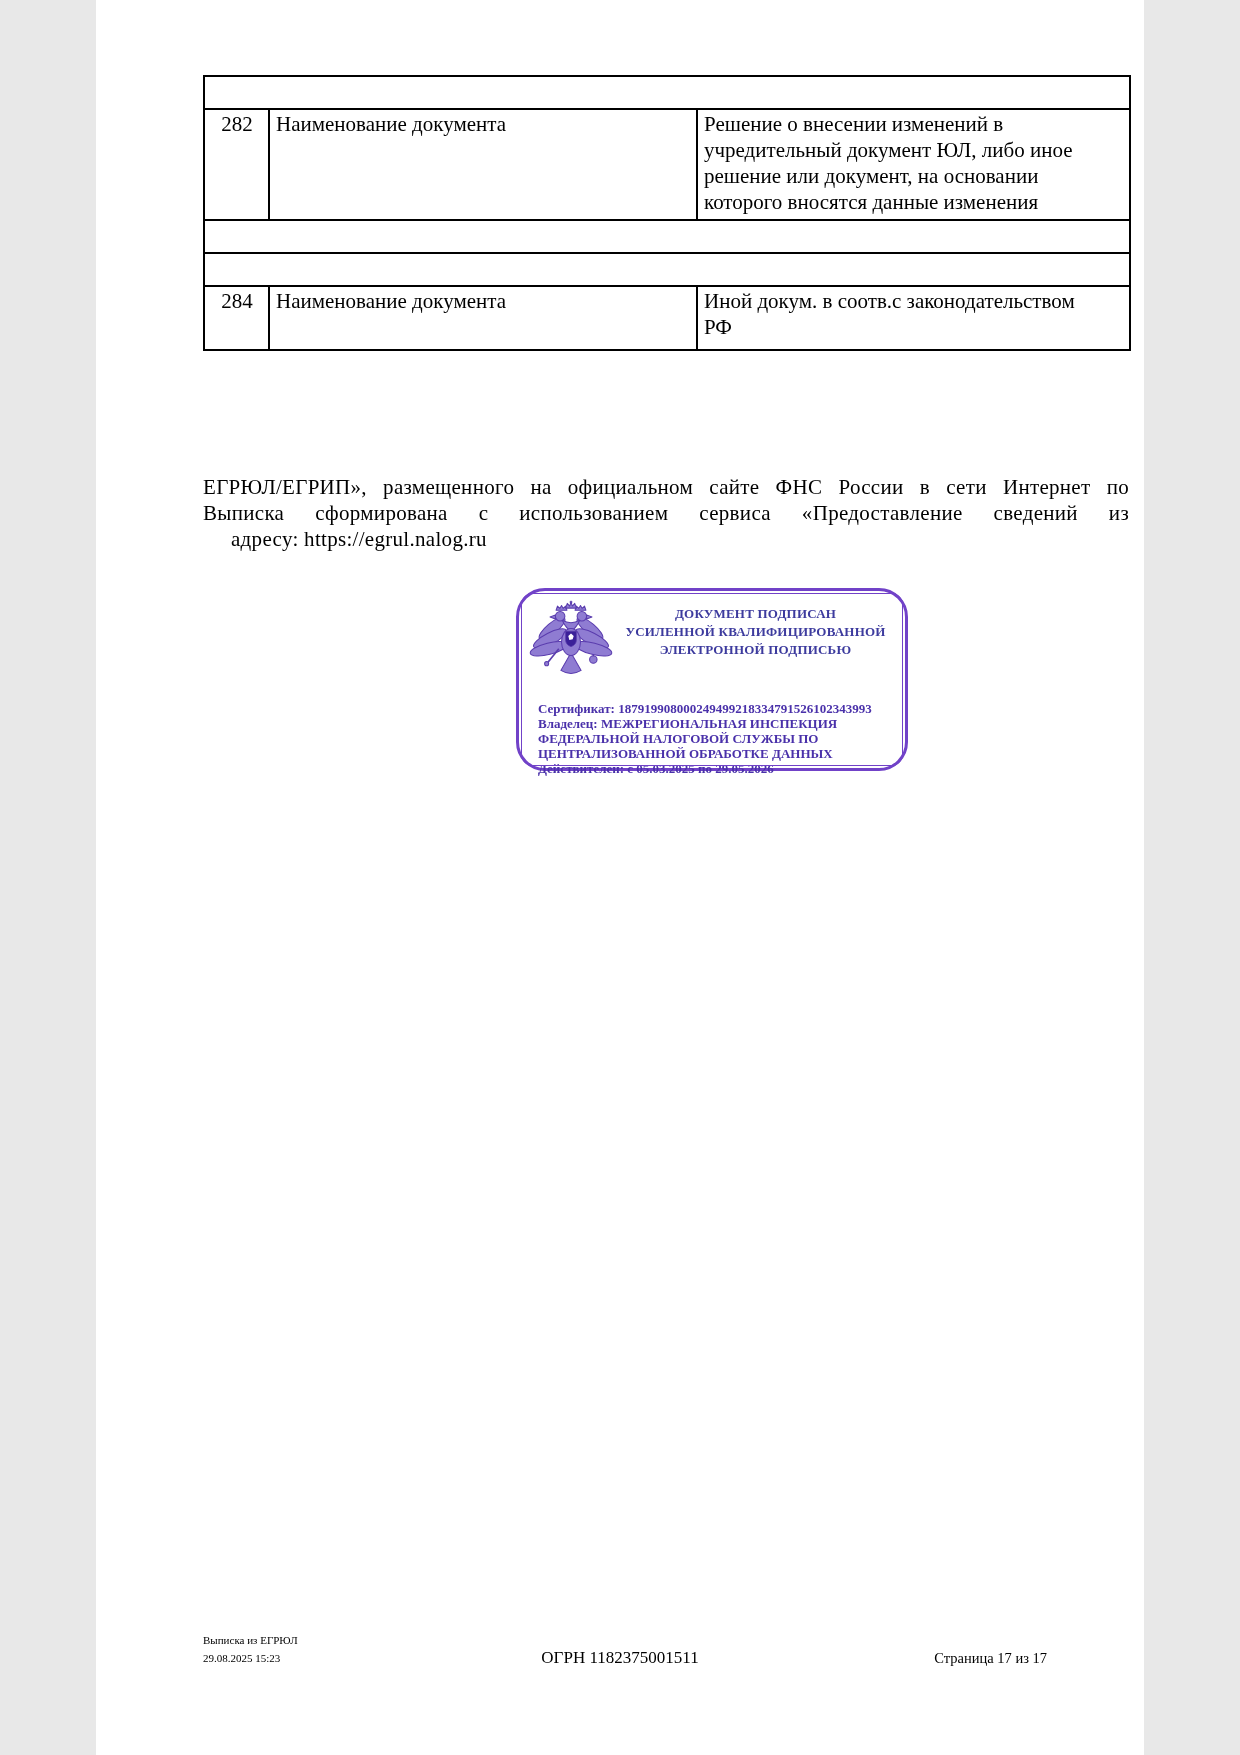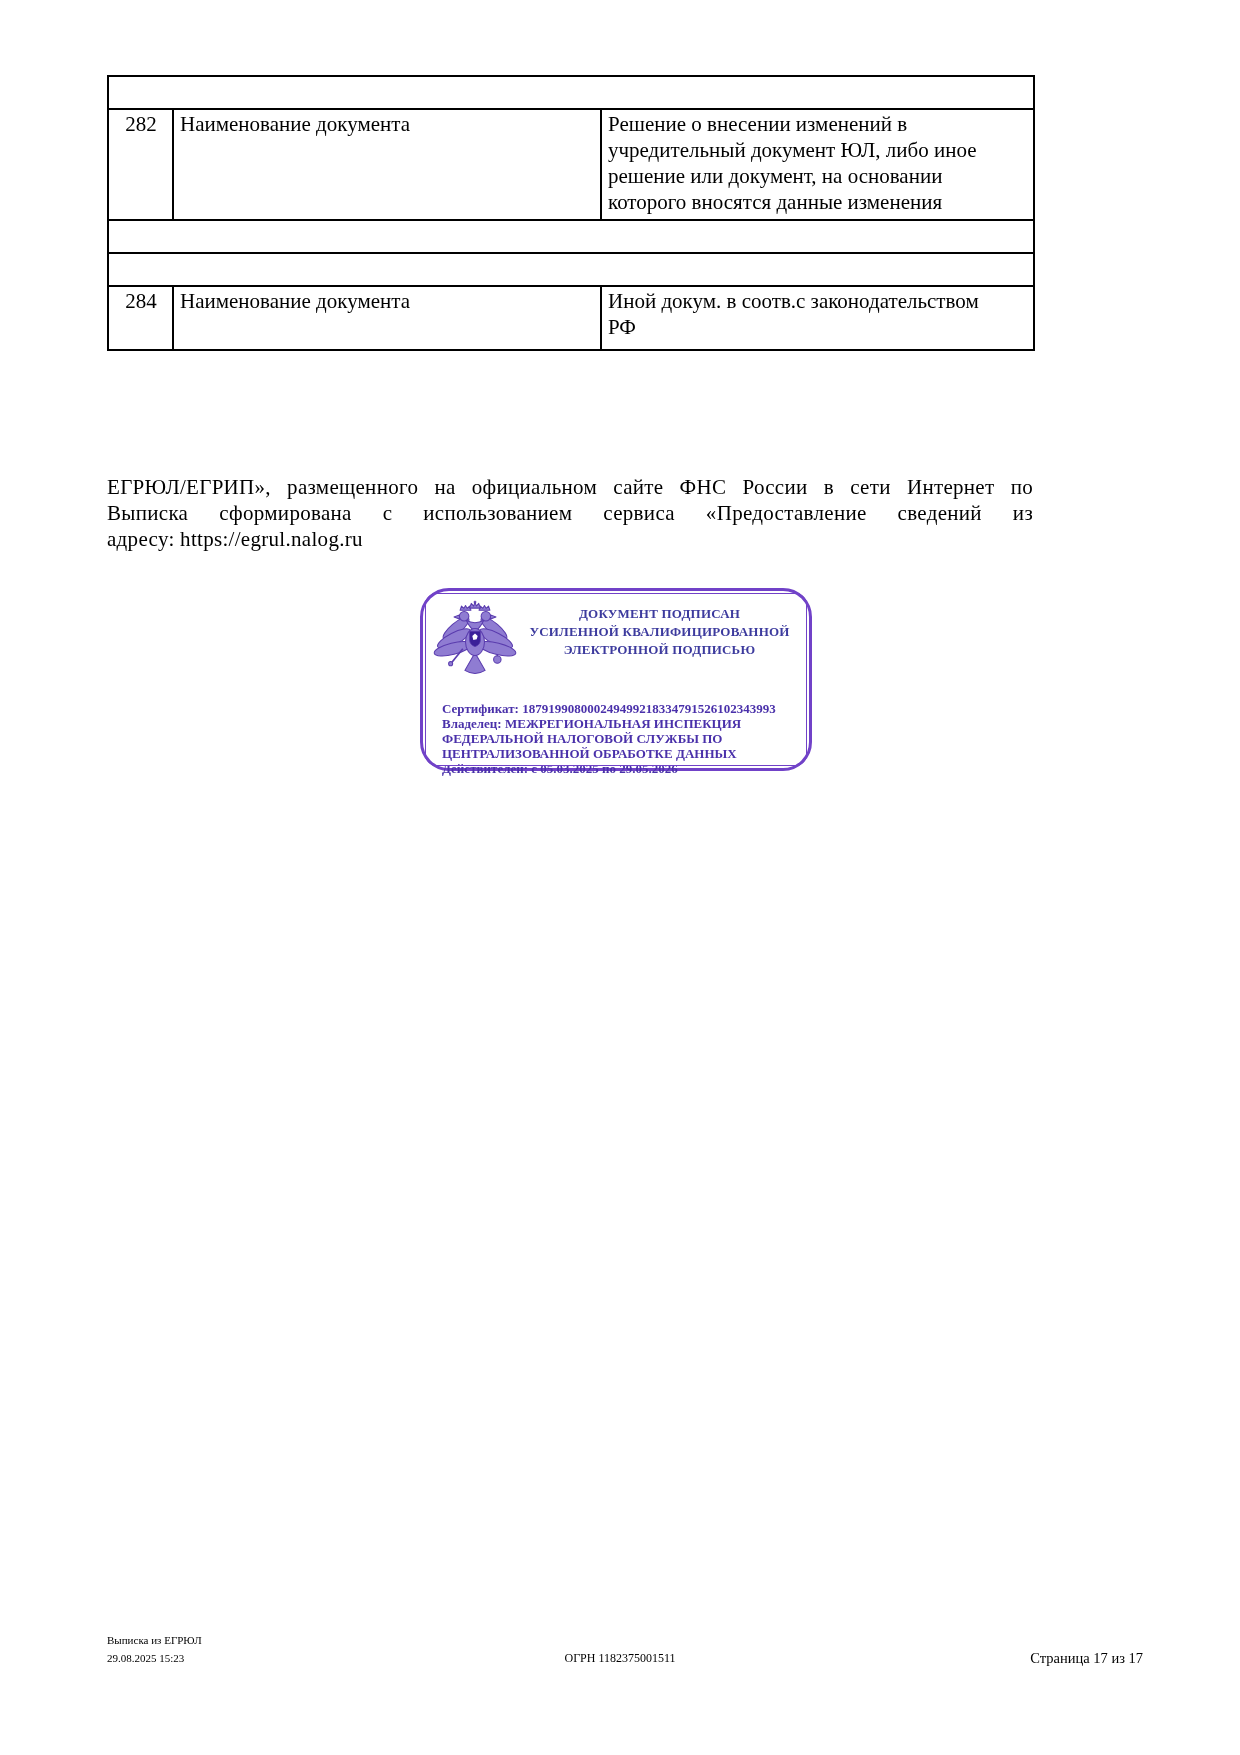--- a/index.html
+++ b/index.html
@@ -1,20 +1,20 @@
 <!DOCTYPE html>
 <html style="--stamp-border: #7142c8; --stamp-title-text: #3d3b9e; --stamp-cert-text: #4a31aa; --stamp-eagle: #8f7cd2; --stamp-eagle-dark: #5a3cae; --stamp-shield: #3b2099;"><head>
 <meta charset="utf-8">
 <style>
   * { margin: 0; padding: 0; box-sizing: border-box; }
   html, body { background: #e8e8e8; }
   body { font-family: "Liberation Serif", "DejaVu Serif", serif; }
   #page {
     position: relative;
-    width: 1240px;
+    width: 1048px;
     height: 1755px;
     margin: 0 auto;
     background: #ffffff;
     color: #000;
     overflow: hidden;
   }
 
   
   .doc-table {
     position: absolute;
@@ -44,21 +44,21 @@
   .note {
     position: absolute;
     left: 107px;
     top: 474px;
     width: 926px;
     font-size: 21px;
     line-height: 26px;
     letter-spacing: 0.3px;
   }
   .note-line { text-align: justify; text-align-last: justify; }
-  .note-line:last-child { text-align: justify; text-align-last: left; }
+  .note-line:last-child { text-align: justify; text-align-last: left; margin-left: 28px; }
 
   
   .stamp {
     position: absolute;
     left: 420px;
     top: 588px;
     width: 392px;
     height: 183px;
     border: 3px solid var(--stamp-border, #7142c8);
     border-radius: 29px;
@@ -99,21 +99,21 @@
     left: 107px;
     top: 1631px;
     font-size: 11px;
     line-height: 18px;
   }
   .footer-center {
     position: absolute;
     left: 0; right: 0;
     top: 1649px;
     text-align: center;
-    font-size: 12px;
+    font-size: 17px;
     line-height: 18px;
   }
   .footer-right {
     position: absolute;
     right: 97px;
     top: 1649px;
     font-size: 14.5px;
     line-height: 18px;
   }
 </style>

